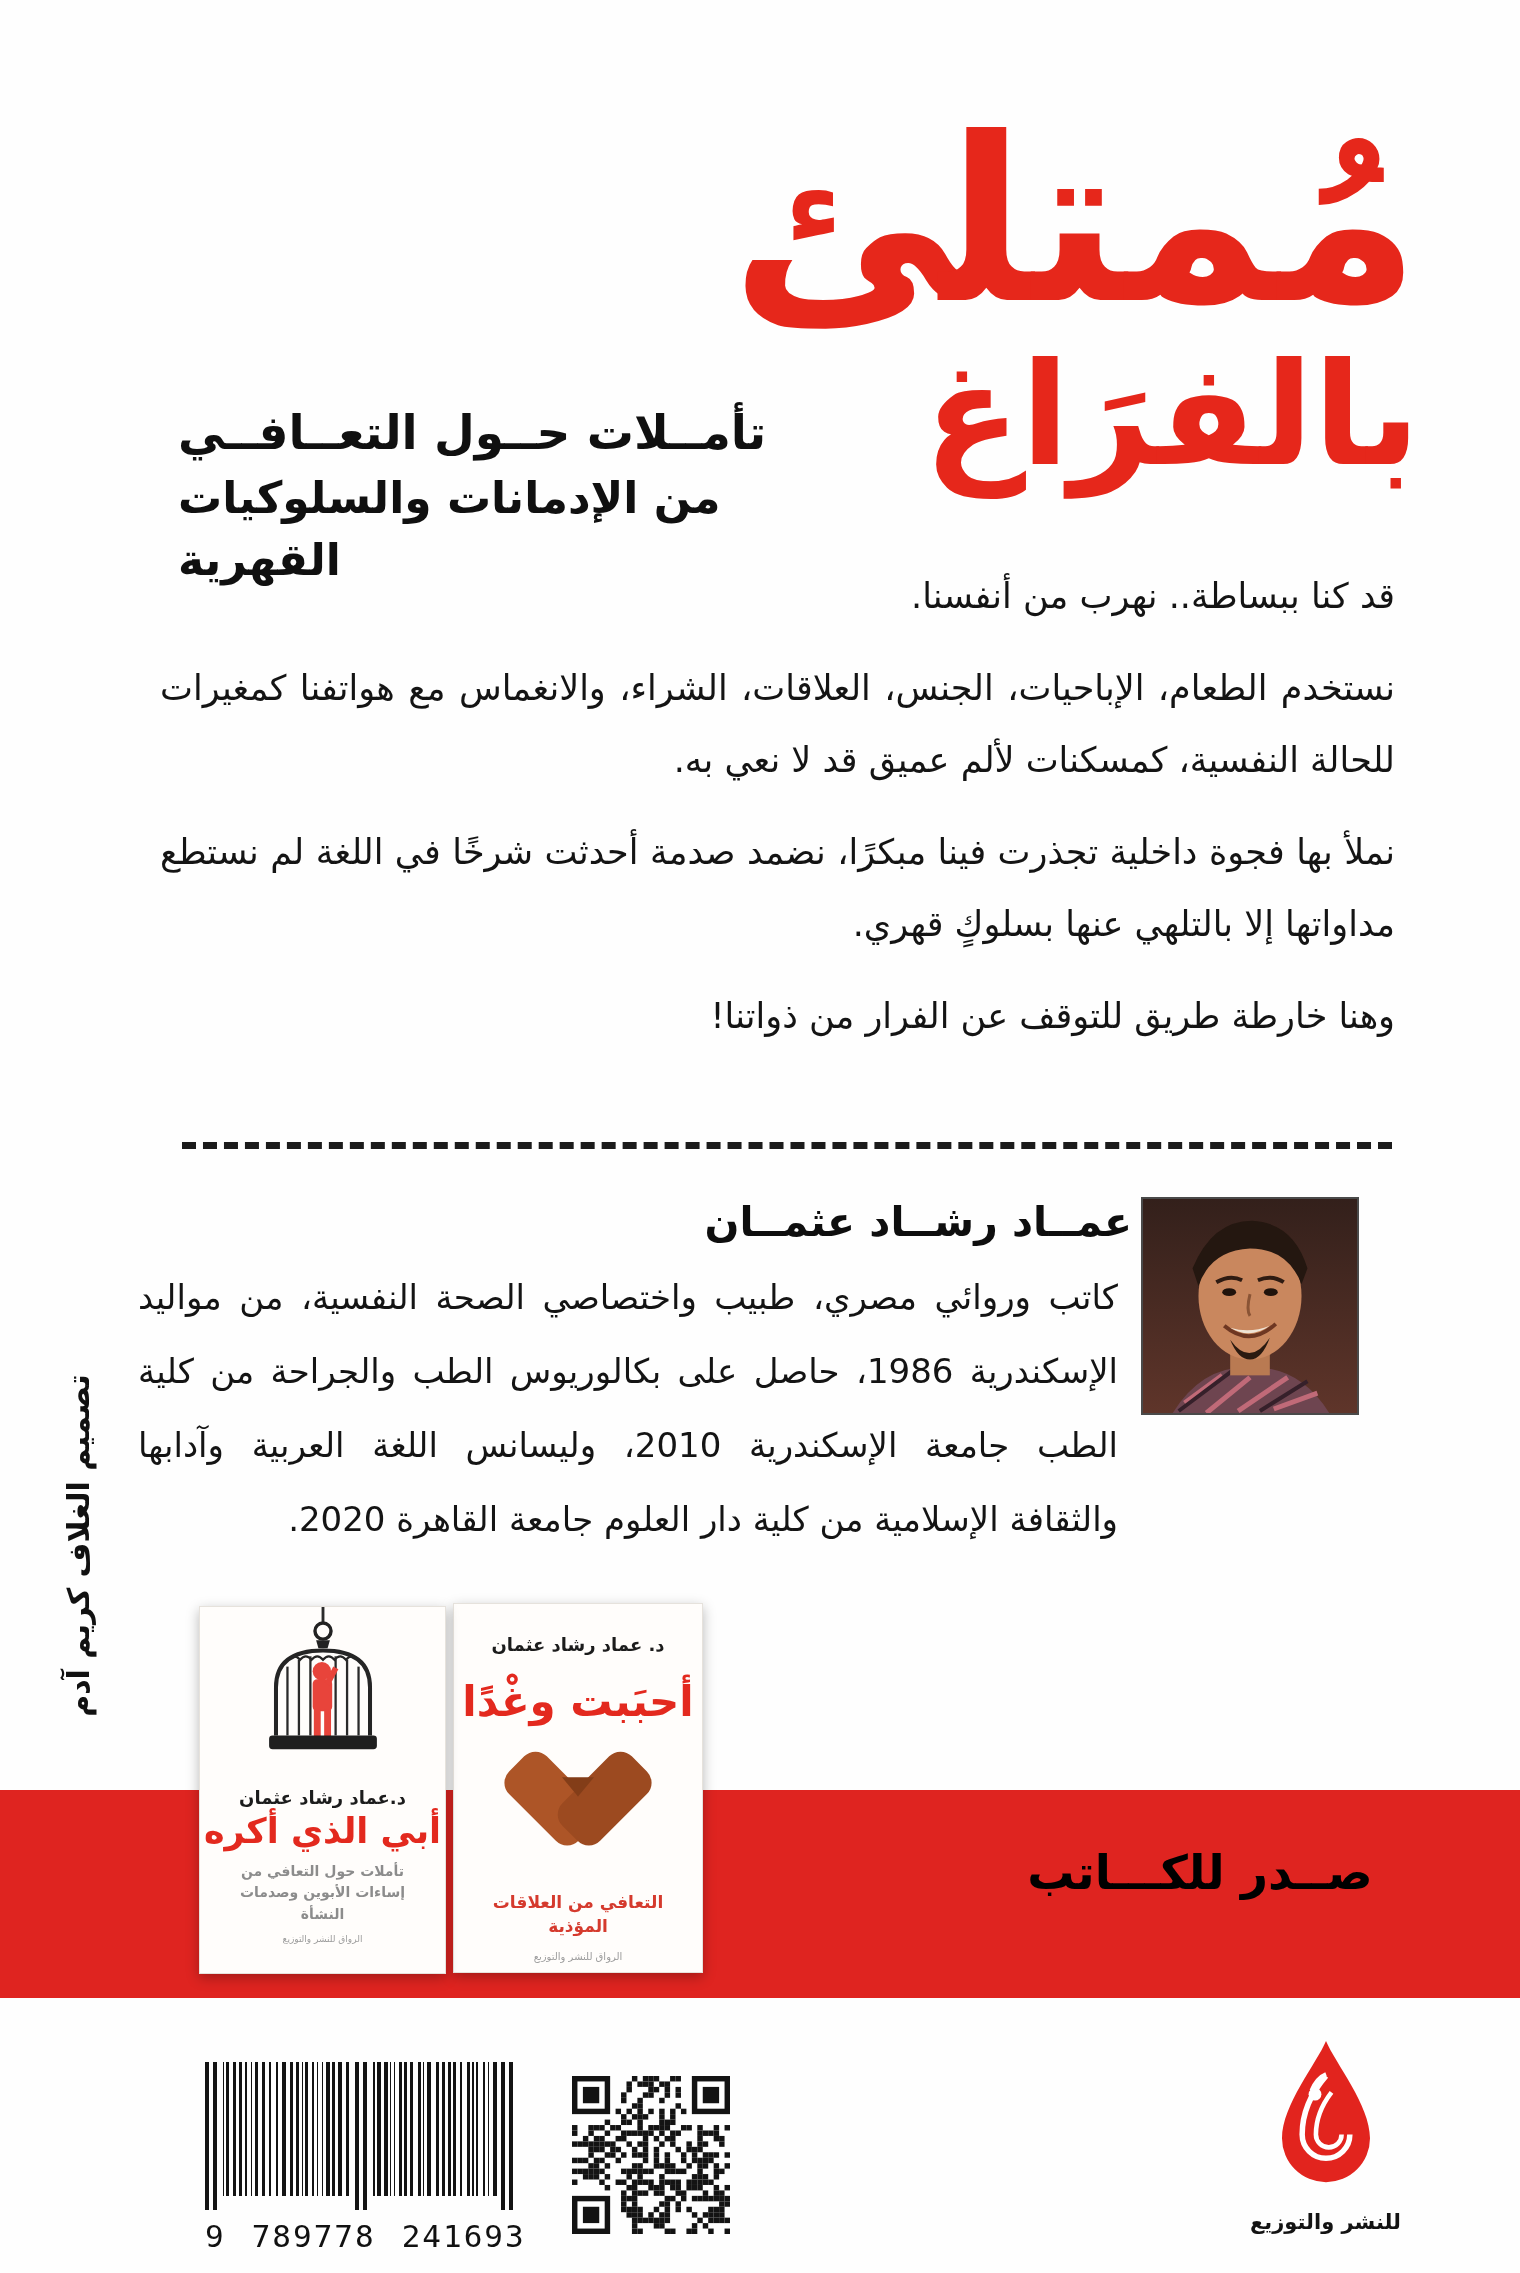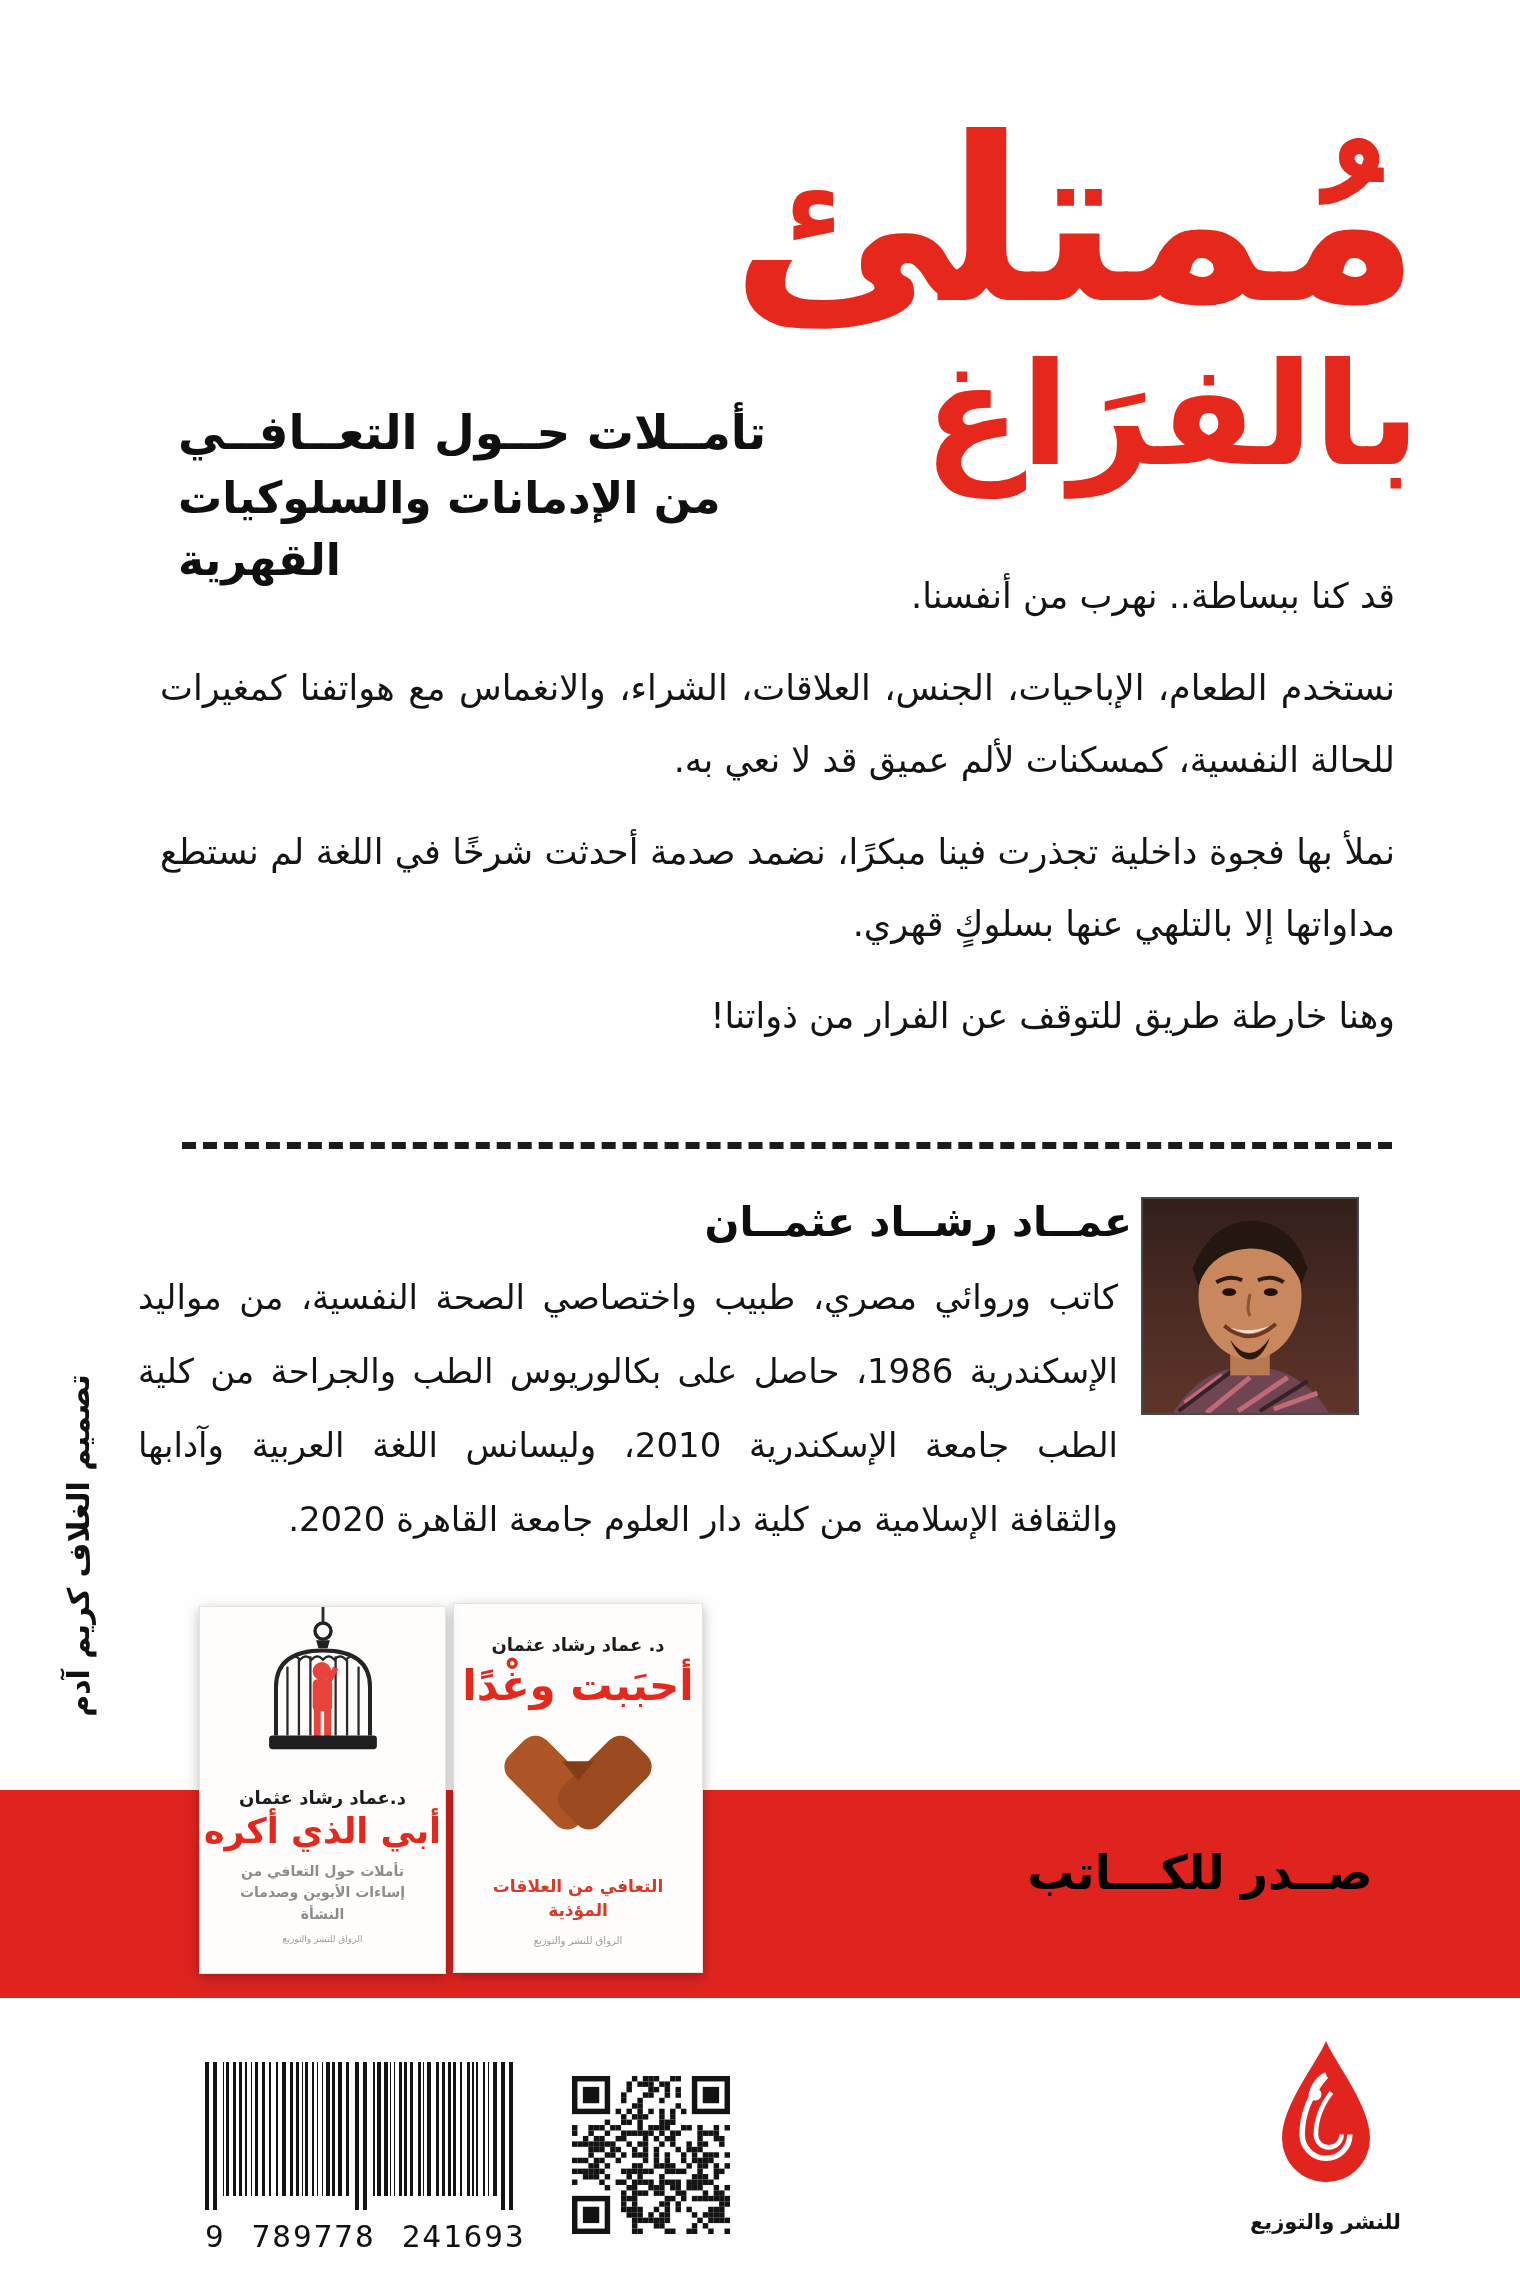--- a/index.html
+++ b/index.html
@@ -46,21 +46,21 @@
               color:#000000;font-size:47px;font-weight:bold;direction:rtl;z-index:2;}
 
   
   .minibook{position:absolute;background:#fffdfb;border:1px solid #e6e2dc;
             box-shadow:0 4px 12px rgba(0,0,0,0.28);z-index:3;display:flex;flex-direction:column;
             align-items:center;direction:rtl;text-align:center;box-sizing:border-box;}
   .book-a{left:453px;top:1603px;width:250px;height:370px;}
   .book-b{left:199px;top:1606px;width:247px;height:368px;}
   .mb-author{font-size:18px;font-weight:bold;color:#1c1c1c;}
   .book-a .mb-author{margin-top:30px;}
-  .book-a .mb-title{font-size:42px;font-weight:bold;color:#e3291e;margin-top:10px;line-height:1;}
+  .book-a .mb-title{font-size:42px;font-weight:bold;color:#e3291e;margin-top:26px;line-height:1;}
   .book-a .heart{margin-top:18px;}
   .book-a .mb-sub{font-size:17px;font-weight:bold;color:#d53a2d;margin-top:22px;width:210px;line-height:1.4;}
   .mb-pub{font-size:10px;color:#9d9d9d;margin-top:12px;}
   .book-b .cage{margin-top:0;}
   .book-b .mb-author{margin-top:8px;}
   .book-b .mb-title{font-size:35px;font-weight:bold;color:#e3291e;margin-top:4px;line-height:1.1;}
   .book-b .mb-sub{font-size:14px;font-weight:bold;color:#8c8c8c;margin-top:10px;width:205px;line-height:1.55;}
   .book-b .mb-pub{font-size:9px;margin-top:8px;}
 
   

